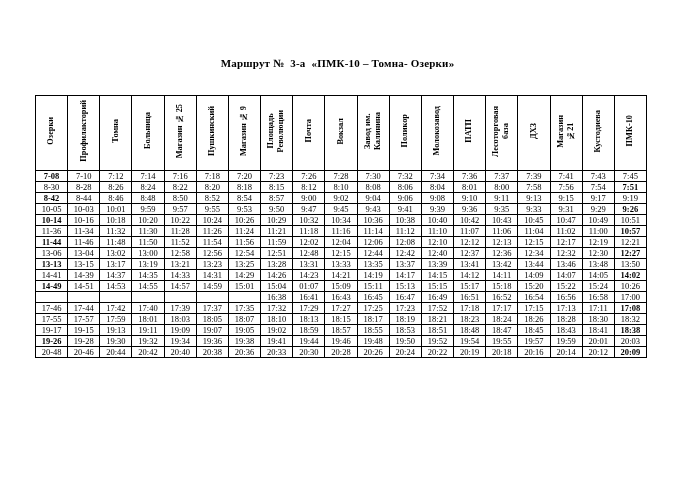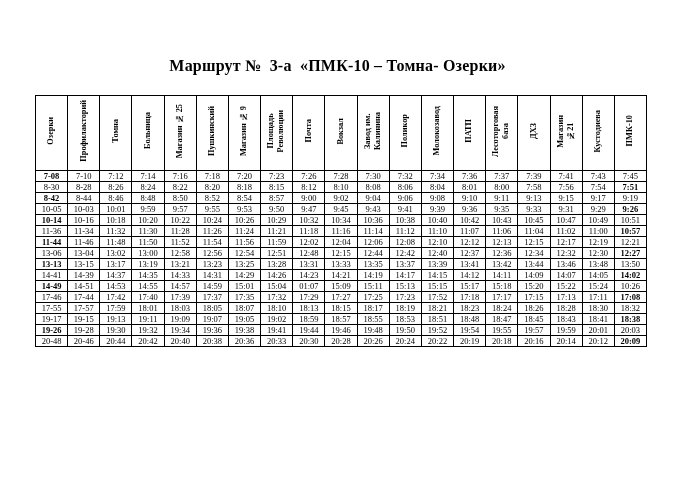--- a/index.html
+++ b/index.html
@@ -11,21 +11,21 @@
     font-family: "Liberation Serif", serif;
     color: #000;
     overflow: hidden;
   }
   .title {
     position: absolute;
     top: 57px;
     left: 0;
     width: 100%;
     text-align: center;
-    font-size: 16px;
+    font-size: 11px;
     font-weight: bold;
     white-space: pre;
     letter-spacing: 0.2px;
   }
   table.timetable {
     position: absolute;
     left: 35px;
     top: 95px;
     width: 612px;
     border-collapse: collapse;
@@ -321,20 +321,41 @@
           <td>15:13</td>
           <td>15:15</td>
           <td>15:17</td>
           <td>15:18</td>
           <td>15:20</td>
           <td>15:22</td>
           <td>15:24</td>
           <td>10:26</td>
         </tr>
         <tr>
+          <td></td>
+          <td></td>
+          <td></td>
+          <td></td>
+          <td></td>
+          <td></td>
+          <td></td>
+          <td>16:38</td>
+          <td>16:41</td>
+          <td>16:43</td>
+          <td>16:45</td>
+          <td>16:47</td>
+          <td>16:49</td>
+          <td>16:51</td>
+          <td>16:52</td>
+          <td>16:54</td>
+          <td>16:56</td>
+          <td>16:58</td>
+          <td>17:00</td>
+        </tr>
+        <tr>
           <td>17-46</td>
           <td>17-44</td>
           <td>17:42</td>
           <td>17:40</td>
           <td>17:39</td>
           <td>17:37</td>
           <td>17:35</td>
           <td>17:32</td>
           <td>17:29</td>
           <td>17:27</td>

